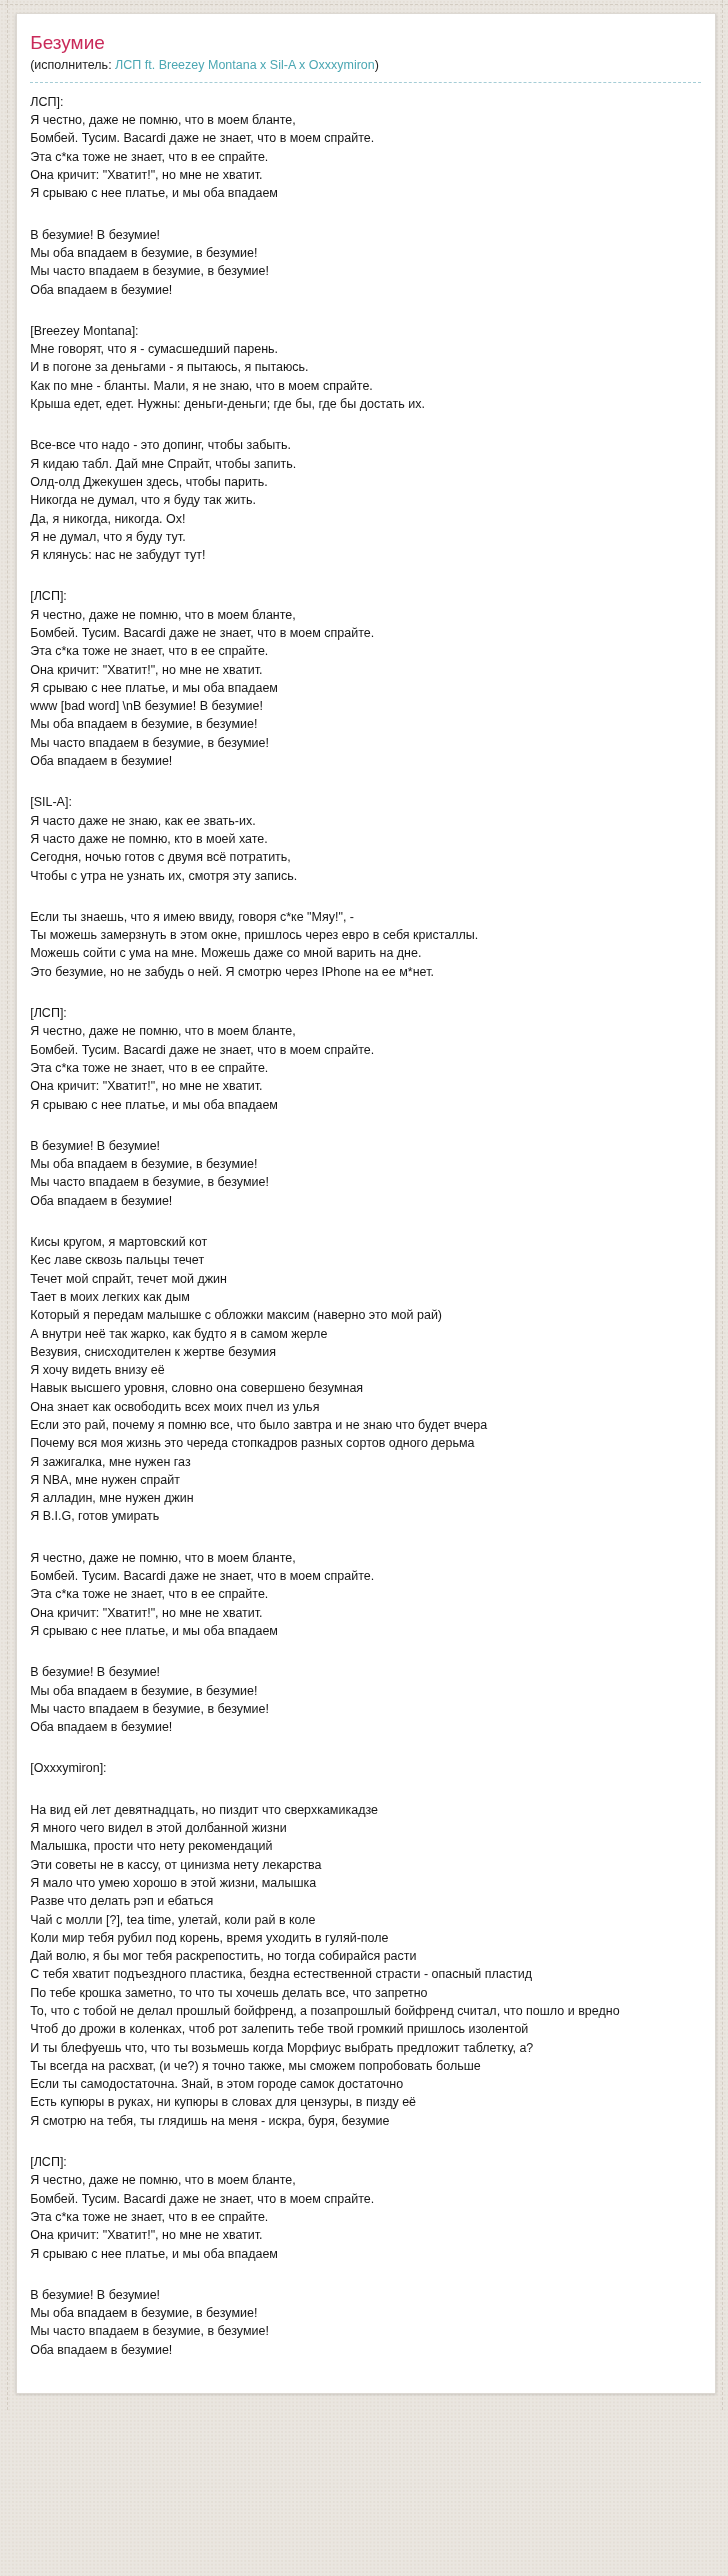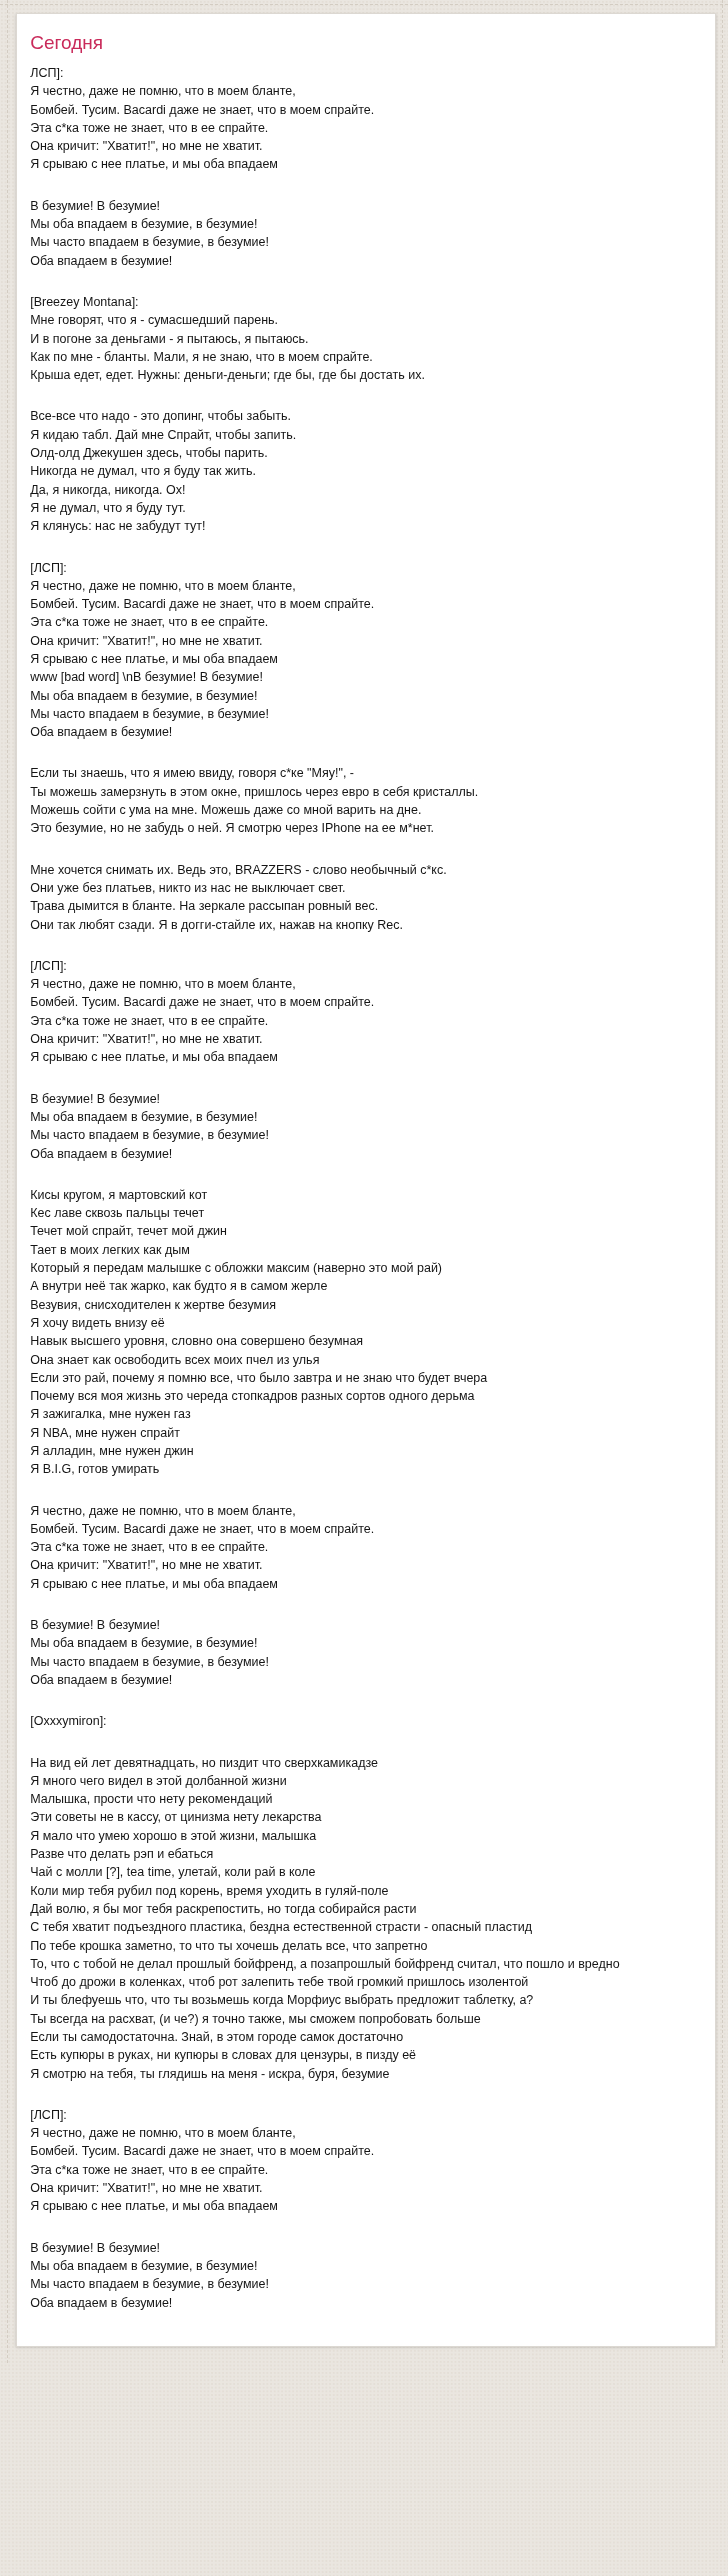--- a/index.html
+++ b/index.html
@@ -65,21 +65,22 @@
   .stanza:last-child{margin-bottom:0;}
 </style>
 </head>
 <body>
 
 <div class="stitch stitch-top"></div>
 <div class="stitch stitch-left"></div>
 <div class="stitch stitch-right"></div>
 
 <div class="card">
-  <h1 class="title">Сегодня</h1>
+  <h1 class="title">Безумие</h1>
+  <div class="artist-line"><span>(исполнитель: </span><a>ЛСП ft. Breezey Montana x Sil-A x Oxxxymiron</a><span>)</span></div>
   <div class="lyrics">
       <p class="stanza">ЛСП]:
 Я честно, даже не помню, что в моем бланте,
 Бомбей. Тусим. Bacardi даже не знает, что в моем спрайте.
 Эта с*ка тоже не знает, что в ее спрайте.
 Она кричит: "Хватит!", но мне не хватит.
 Я срываю с нее платье, и мы оба впадаем</p>
       <p class="stanza">В безумие! В безумие!
 Мы оба впадаем в безумие, в безумие!
 Мы часто впадаем в безумие, в безумие!
@@ -99,28 +100,29 @@
       <p class="stanza">[ЛСП]:
 Я честно, даже не помню, что в моем бланте,
 Бомбей. Тусим. Bacardi даже не знает, что в моем спрайте.
 Эта с*ка тоже не знает, что в ее спрайте.
 Она кричит: "Хватит!", но мне не хватит.
 Я срываю с нее платье, и мы оба впадаем
 www [bad word] \nВ безумие! В безумие!
 Мы оба впадаем в безумие, в безумие!
 Мы часто впадаем в безумие, в безумие!
 Оба впадаем в безумие!</p>
+      <p class="stanza">[SIL-A]:
+Я часто даже не знаю, как ее звать-их.
+Я часто даже не помню, кто в моей хате.
+Сегодня, ночью готов с двумя всё потратить,
+Чтобы с утра не узнать их, смотря эту запись.</p>
       <p class="stanza">Если ты знаешь, что я имею ввиду, говоря с*ке "Мяу!", -
 Ты можешь замерзнуть в этом окне, пришлось через евро в себя кристаллы.
 Можешь сойти с ума на мне. Можешь даже со мной варить на дне.
 Это безумие, но не забудь о ней. Я смотрю через IPhone на ее м*нет.</p>
-      <p class="stanza">Мне хочется снимать их. Ведь это, BRAZZERS - слово необычный с*кс.
-Они уже без платьев, никто из нас не выключает свет.
-Трава дымится в бланте. На зеркале рассыпан ровный вес.
-Они так любят сзади. Я в догги-стайле их, нажав на кнопку Rec.</p>
       <p class="stanza">[ЛСП]:
 Я честно, даже не помню, что в моем бланте,
 Бомбей. Тусим. Bacardi даже не знает, что в моем спрайте.
 Эта с*ка тоже не знает, что в ее спрайте.
 Она кричит: "Хватит!", но мне не хватит.
 Я срываю с нее платье, и мы оба впадаем</p>
       <p class="stanza">В безумие! В безумие!
 Мы оба впадаем в безумие, в безумие!
 Мы часто впадаем в безумие, в безумие!
 Оба впадаем в безумие!</p>

